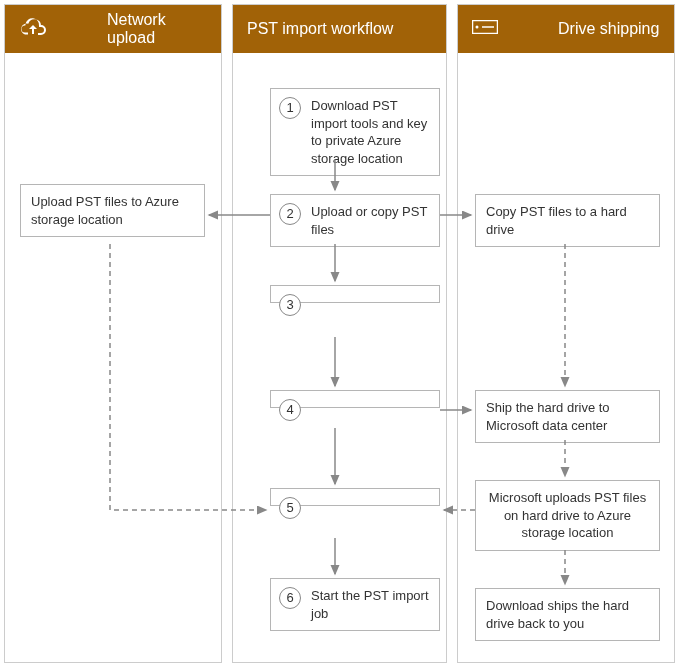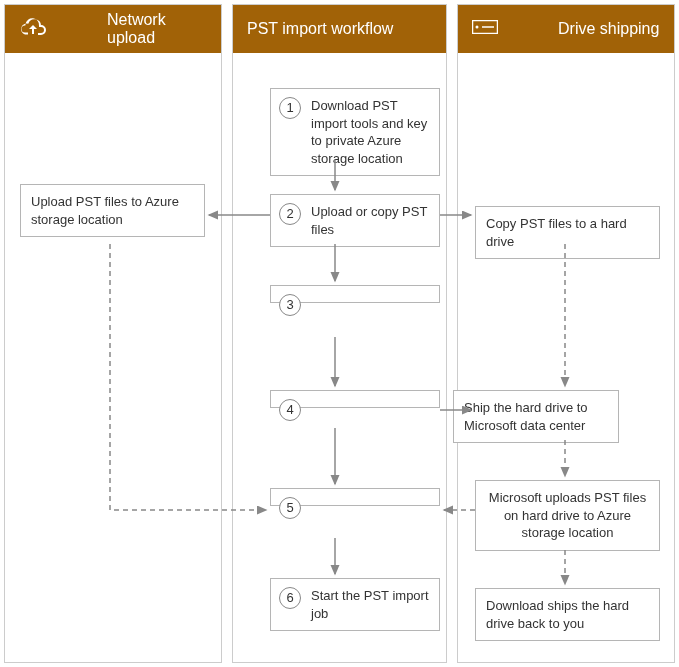--- a/index.html
+++ b/index.html
@@ -72,25 +72,25 @@
 
 <div class="step-box numbered" style="left:270px; top:578px; width:170px;">
   <div class="step-num">6</div>
   <span>Start the PST import job</span>
 </div>
 
 <div class="step-box" style="left:20px; top:184px; width:185px;">
   <span>Upload PST files to Azure storage location</span>
 </div>
 
-<div class="step-box" style="left:475px; top:194px; width:185px;margin-top:12px;">
+<div class="step-box" style="left:475px; top:194px; width:185px;">
   <span>Copy PST files to a hard drive</span>
 </div>
 
-<div class="step-box" style="left:453px; top:390px; width:166px;">
+<div class="step-box" style="left:475px; top:390px; width:185px;">
   <span>Ship the hard drive to Microsoft data center</span>
 </div>
 
 <div class="step-box" style="left:475px; top:480px; width:185px;text-align:center;">
   <span>Microsoft uploads PST files on hard drive to Azure storage location</span>
 </div>
 
 <div class="step-box" style="left:475px; top:588px; width:185px;">
   <span>Download ships the hard drive back to you</span>
 </div>

